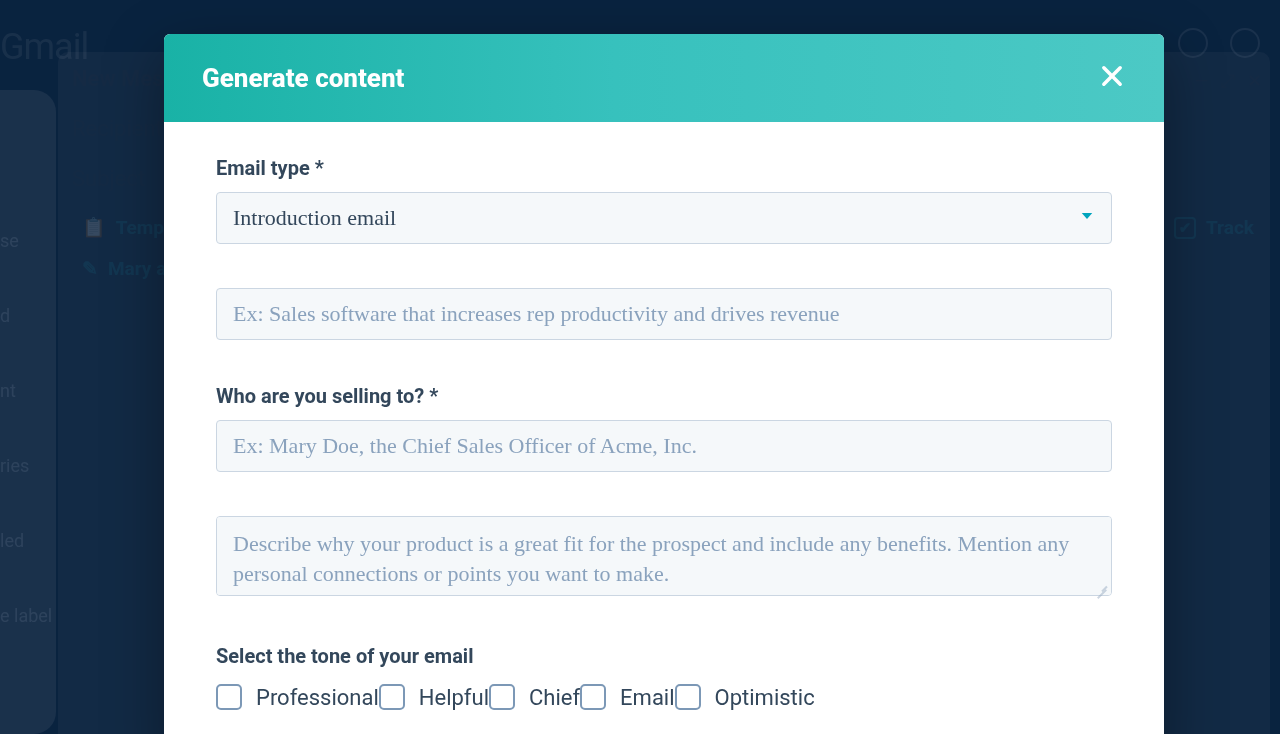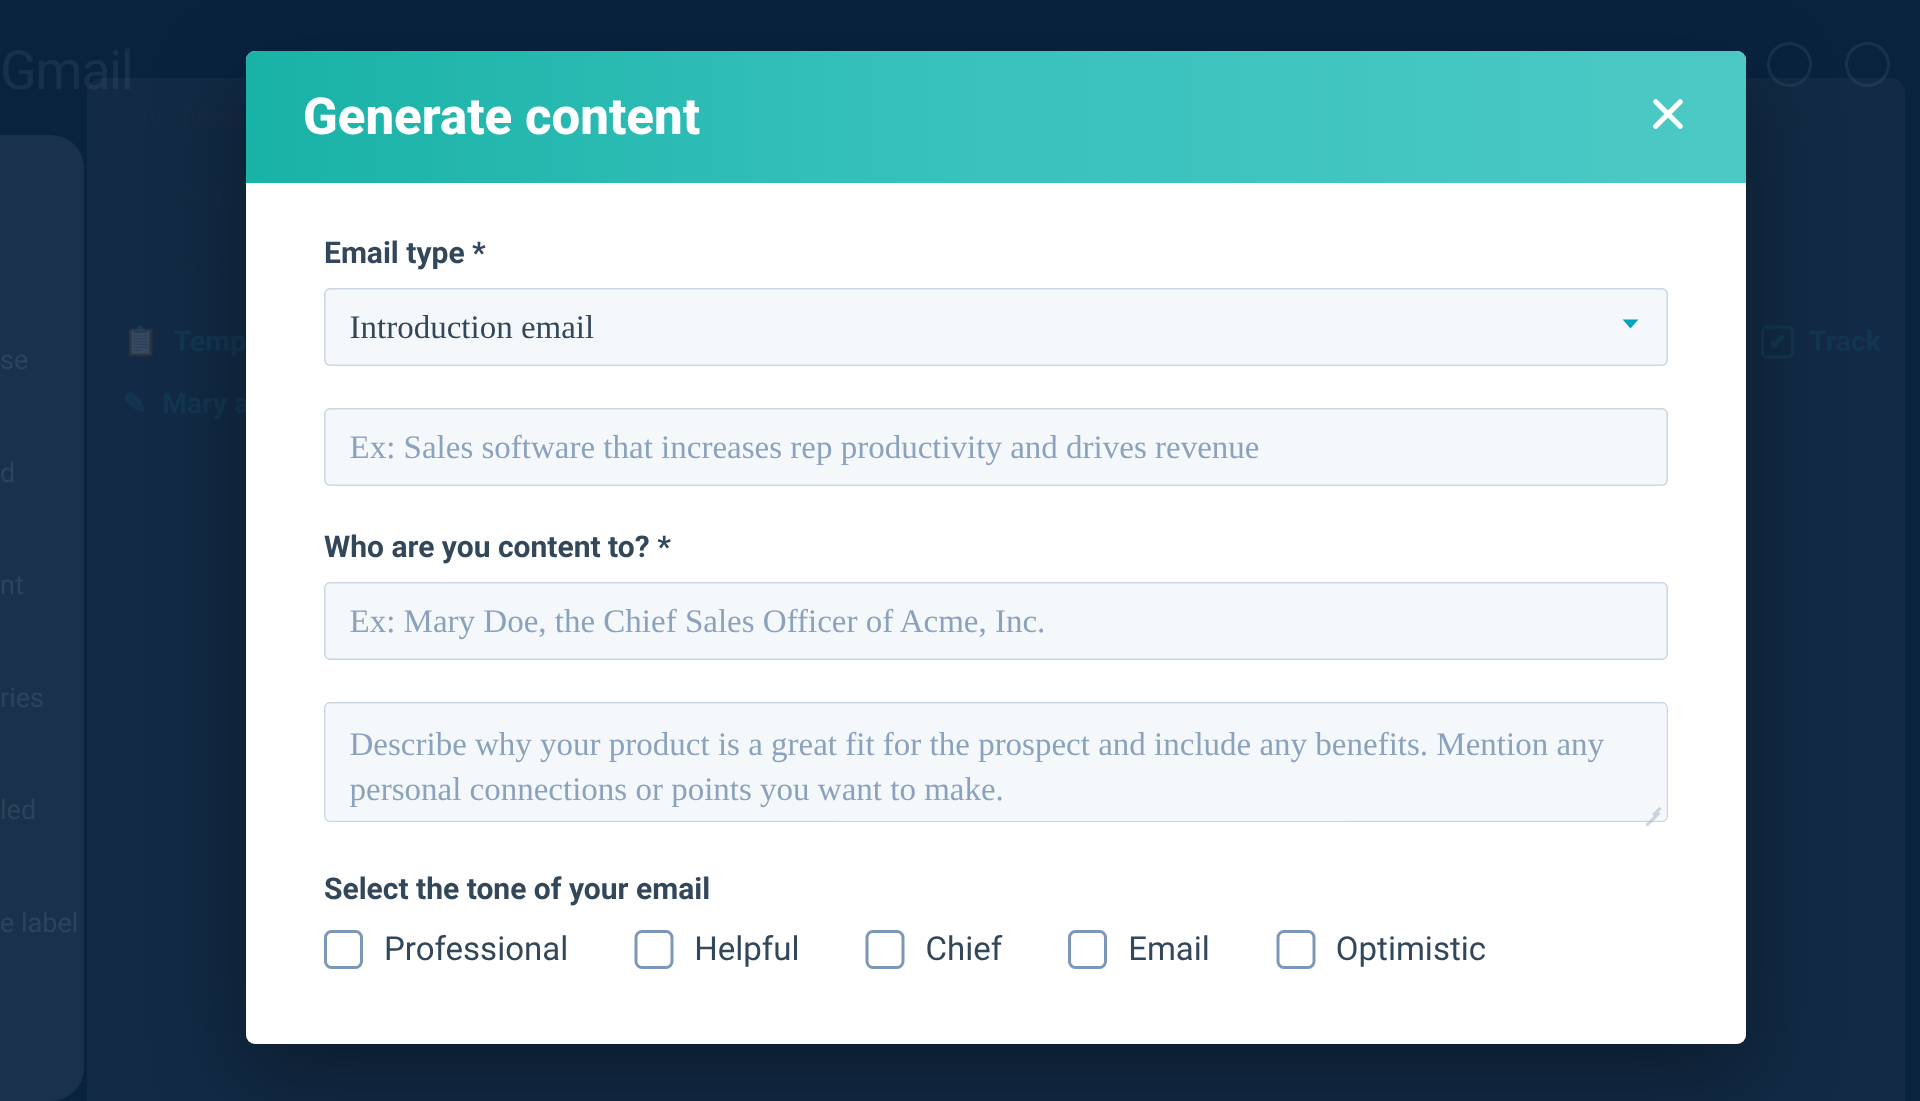--- a/index.html
+++ b/index.html
@@ -23,43 +23,43 @@
   .sidelabels { position:absolute; left:0; top:230px; color:#bcd; font-size:18px; opacity:.3; display:flex; flex-direction:column; gap:54px; }
   .top-icons { position:absolute; top:28px; right:20px; display:flex; gap:22px; opacity:.25; }
   .top-icons .circ { width:30px; height:30px; border:2px solid #9ab; border-radius:50%; }
 
   
   .scrim { position:absolute; inset:0; background:rgba(10,30,55,.55); }
 
   
   .modal { position:absolute; top:34px; left:164px; width:1000px; background:#fff; border-radius:6px; box-shadow:0 20px 60px rgba(0,0,0,.35); overflow:hidden; }
   .modal-hdr { height:88px; background:linear-gradient(90deg,#19b2a6 0%, #37c1bd 45%, #4cc9c5 100%); display:flex; align-items:center; justify-content:space-between; padding:0 38px; }
-  .modal-title { color:#fff; font-size:34px; font-weight:800; }
+  .modal-title { color:#fff; font-size:26px; font-weight:800; }
   .modal-close { color:#fff; cursor:pointer; }
   .modal-close svg { width:28px; height:28px; }
   .modal-body { padding:34px 52px 40px 52px; }
   .fld-label { color:#33475b; font-size:20px; font-weight:700; margin-bottom:12px; }
-  .fld-wrap { margin-bottom:28px; }
+  .fld-wrap { margin-bottom:44px; }
   .select { position:relative; }
   .select input, .txt input, .ta textarea {
     width:100%; border:1.5px solid #cbd6e2; border-radius:4px; background:#f5f8fa;
     font-size:22px; color:#33475b; padding:12px 16px; font-family:Liberation Serif, serif;
   }
   .select input { padding-right:44px; }
   .caret { position:absolute; right:16px; top:50%; transform:translateY(-50%); color:#00a4bd; }
   .caret svg { width:18px; height:18px; }
   .txt input::placeholder, .ta textarea::placeholder { color:#8aa2bd; }
   .ta textarea { resize:none; height:80px; line-height:1.35; }
   .ta { position:relative; }
   .ta .grip { position:absolute; right:4px; bottom:2px; width:14px; height:14px; opacity:.5; }
   .ta .grip::before, .ta .grip::after { content:""; position:absolute; background:#99acc2; height:2px; transform:rotate(-45deg); }
   .ta .grip::before { width:12px; right:0; bottom:3px; }
   .ta .grip::after  { width:7px;  right:0; bottom:8px; }
 
-  .tones { display:flex; gap:44px; align-items:flex-end; flex-wrap:wrap; margin-top:16px; }
+  .tones { display:flex; align-items:flex-end; flex-wrap:wrap; margin-top:16px; }
   .tone { display:flex; align-items:center; gap:14px; cursor:pointer; }
   .tone .box { width:26px; height:26px; border:2px solid #7c98b6; border-radius:5px; background:#fff; }
   .tone span { color:#33475b; font-size:22px; }
 
   .ico { display:inline-block; }
 </style>
 </head>
 <body>
 
 <div class="underlay"></div>
@@ -127,21 +127,21 @@
       </div>
     </div>
 
     <div class="fld-wrap">
       <div class="txt">
         <input type="text" placeholder="Ex: Sales software that increases rep productivity and drives revenue" style="">
       </div>
     </div>
 
     <div class="fld-wrap">
-      <div class="fld-label">Who are you content to? *</div>
+      <div class="fld-label">Who are you selling to? *</div>
       <div class="txt">
         <input type="text" placeholder="Ex: Mary Doe, the Chief Sales Officer of Acme, Inc." style="">
       </div>
     </div>
 
     <div class="fld-wrap">
       <div class="ta">
         <textarea placeholder="Describe why your product is a great fit for the prospect and include any benefits. Mention any personal connections or points you want to make." style=""></textarea>
         <div class="grip"></div>
       </div>

